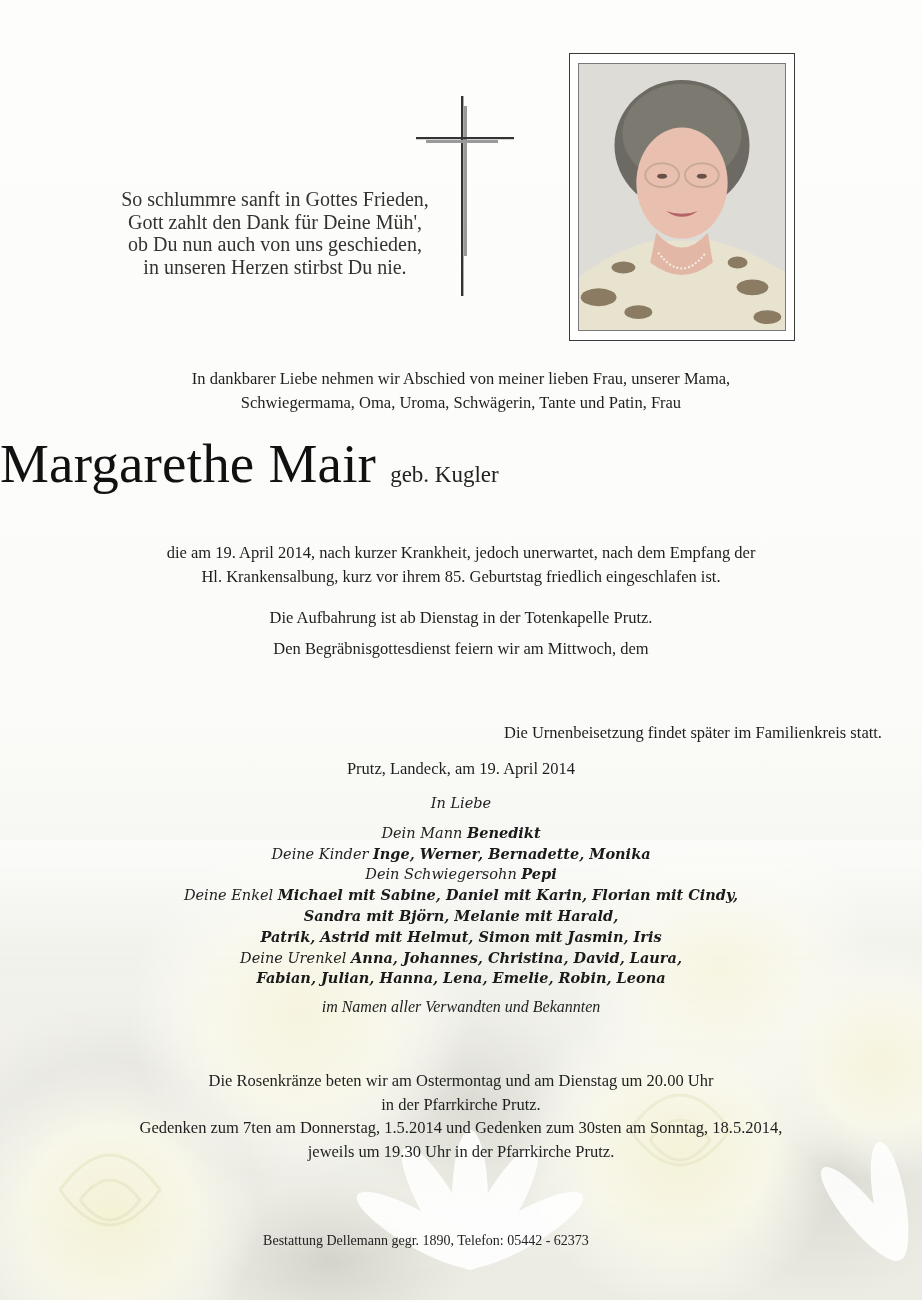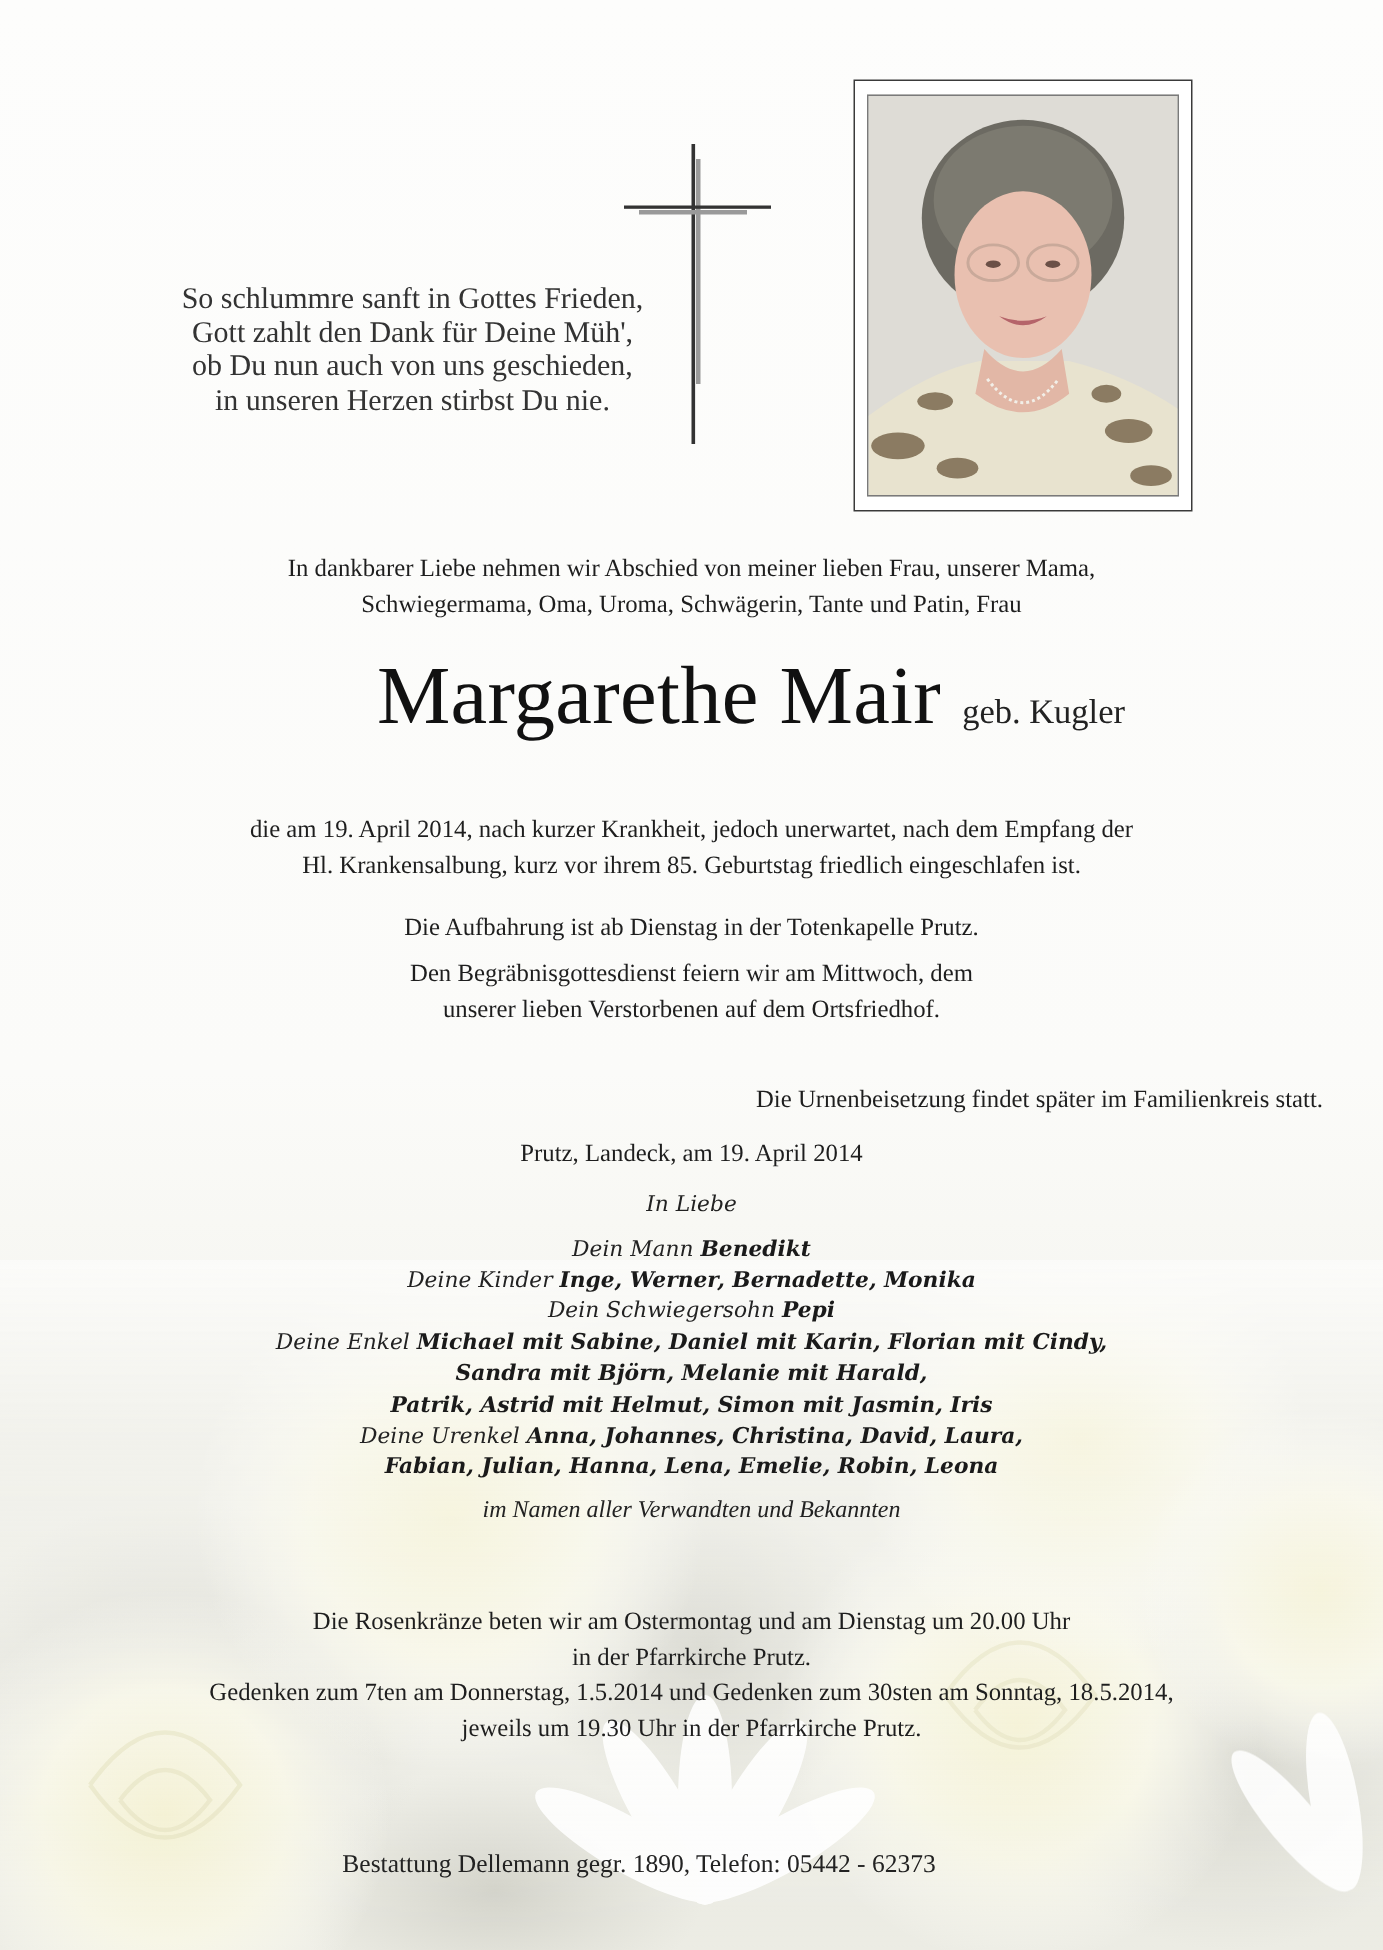--- a/index.html
+++ b/index.html
@@ -55,21 +55,21 @@
       background: #dcdcd8;
     }
     .photo-inner svg { width: 100%; height: 100%; display: block; }
 
     .intro {
       left: 60px; top: 367px; width: 802px;
       font-size: 16.5px; line-height: 24px;
     }
     .name-row {
       left: 0; top: 432px; width: 750px;
-      text-align: right;
+      text-align: left;
       white-space: nowrap;
     }
     .name-main {
       font-size: 55px; color: #111; letter-spacing: 0.2px;
     }
     .name-born {
       font-size: 23px; color: #222; margin-left: 14px;
     }
     .para {
       left: 40px; width: 842px;
@@ -93,21 +93,21 @@
     .family .closing {
       font-family: "Liberation Serif", serif;
       font-size: 16px; margin-top: 8px;
     }
     .rosary {
       left: 40px; top: 1069px; width: 842px;
       font-size: 16.5px; line-height: 23.5px;
     }
     .footer {
       left: 0; top: 1233px; width: 852px;
-      font-size: 17px; color: #222;
+      font-size: 14px; color: #222;
     }
   </style>
 </head>
 <body>
 
 <div class="page">
 
   <div class="floral-bg">
     <svg viewBox="0 0 922 460" preserveAspectRatio="none">
       <defs>
@@ -220,21 +220,20 @@
       <span class="name-main">Margarethe Mair</span><span class="name-born">geb. Kugler</span>
     </div>
 
     <div class="abs para p1 center">
       <div>die am 19. April 2014, nach kurzer Krankheit, jedoch unerwartet, nach dem Empfang der</div>
       <div>Hl. Krankensalbung, kurz vor ihrem 85. Geburtstag friedlich eingeschlafen ist.</div>
     </div>
     <div class="abs para p2 center">Die Aufbahrung ist ab Dienstag in der Totenkapelle Prutz.</div>
     <div class="abs para p3 center">
       <div>Den Begräbnisgottesdienst feiern wir am Mittwoch, dem</div>
-      <div>unserer lieben Verstorbenen auf dem Ortsfriedhof.</div>
     </div>
     <div class="abs para p4 center">Die Urnenbeisetzung findet später im Familienkreis statt.</div>
     <div class="abs para p5 center">Prutz, Landeck, am 19. April 2014</div>
 
     <div class="abs family center">
       <div class="in-liebe">In Liebe</div>
       <div>
         <span>Dein Mann</span>
         <b>Benedikt</b>
       </div>

